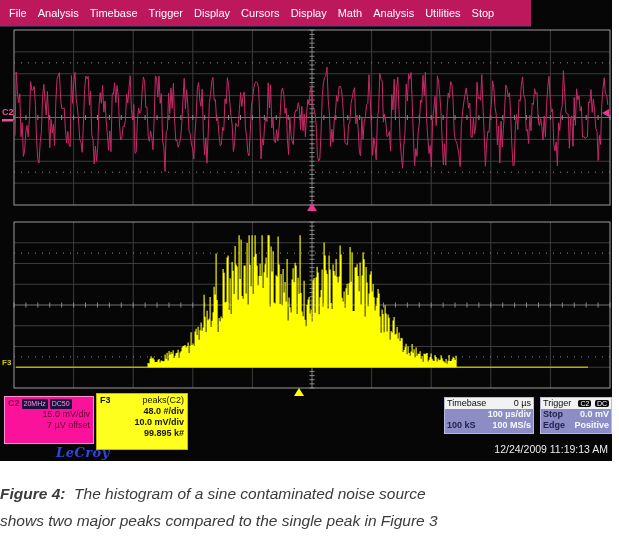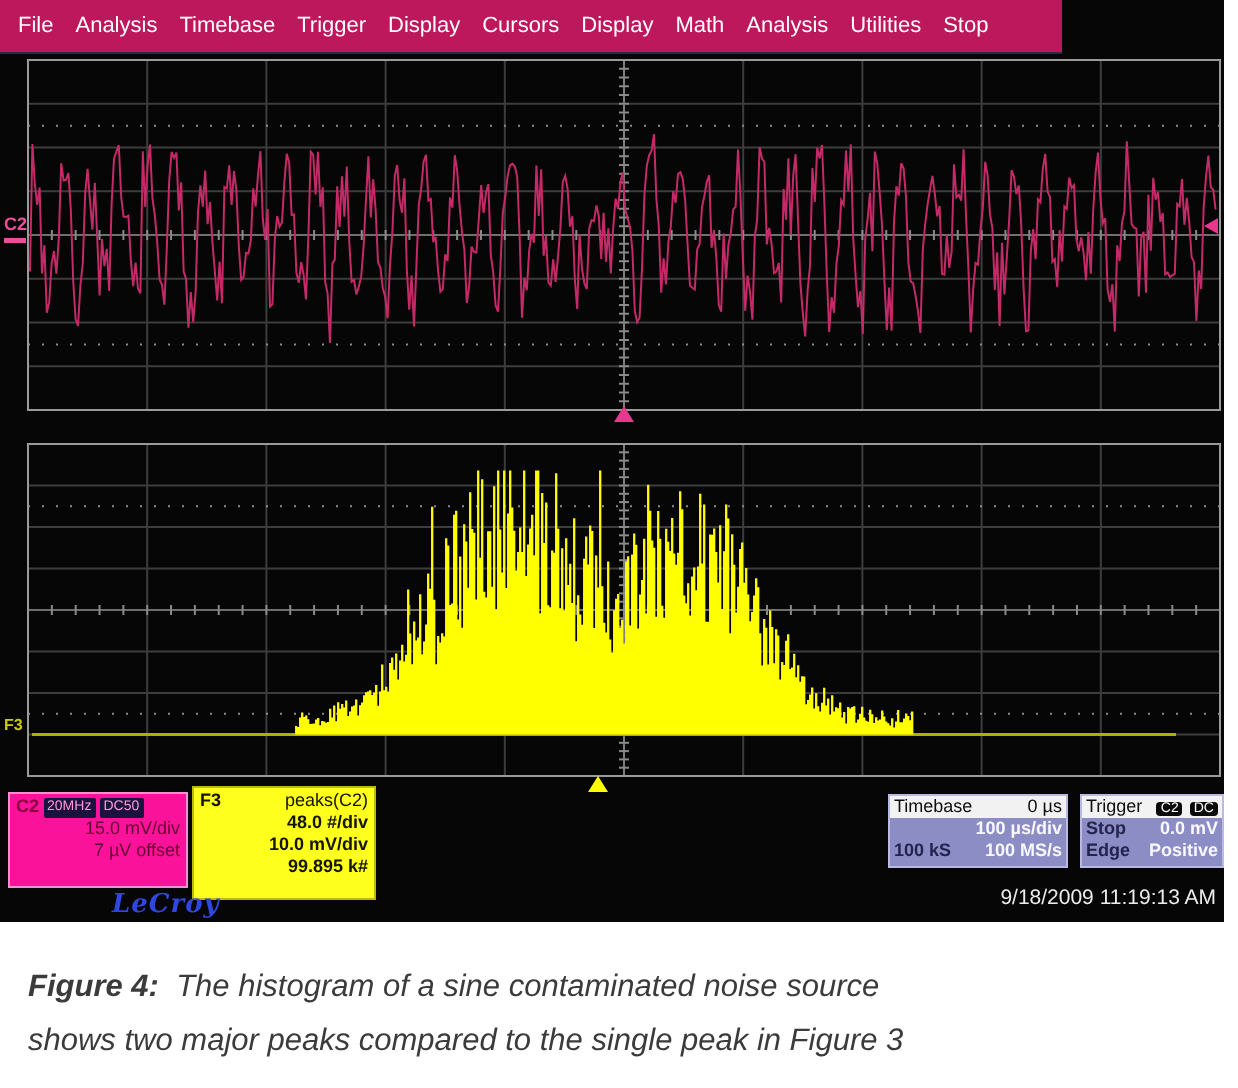--- a/index.html
+++ b/index.html
@@ -36,21 +36,21 @@
   .panel-row{display:flex;justify-content:space-between;padding:0 2px;font-weight:bold;}
   .panel-row .lbl{color:#23234f;}
   .panel-row .v{color:#f8f8ff;}
   .trigbadge{background:#0a0a0a;color:#ffffff;font-size:7px;line-height:8px;padding:0 2px;
              border-radius:2px;margin-left:1px;}
   #datetime{position:absolute;left:440px;top:443px;width:168px;text-align:right;
             color:#ececec;font-size:10.5px;}
   #lecroy{position:absolute;left:8px;top:445px;color:#2f46e0;font-size:13px;font-weight:bold;
           font-style:italic;font-family:"DejaVu Serif",serif;letter-spacing:0.5px;margin-left:48px;}
   
-  #caption{position:absolute;left:14px;top:464px;width:452px;color:#3b3b3b;font-size:15.5px;
+  #caption{position:absolute;left:0;top:464px;width:452px;color:#3b3b3b;font-size:15.5px;
            line-height:27px;font-style:italic;}
   #caption .cap-label{font-weight:bold;}
 </style>
 </head>
 <body>
 
 <div id="page">
   <div id="scope">
 
     <div id="menubar">
@@ -352,19 +352,19 @@
       <div class="panel-row">
         <span class="lbl">Stop</span>
         <span class="v">0.0 mV</span>
         </div>
       <div class="panel-row">
         <span class="lbl">Edge</span>
         <span class="v">Positive</span>
         </div>
     </div>
 
-    <div id="datetime">9/18/2009 11:19:13 AM</div>
+    <div id="datetime">12/24/2009 11:19:13 AM</div>
     <div id="lecroy">LeCroy</div>
   </div>
 
   <p id="caption"><span class="cap-label">Figure 4:</span>&nbsp;
      <span>The histogram of a sine contaminated noise source shows two major peaks compared to the single peak in Figure 3</span></p>
 </div>
 
 </body></html>

